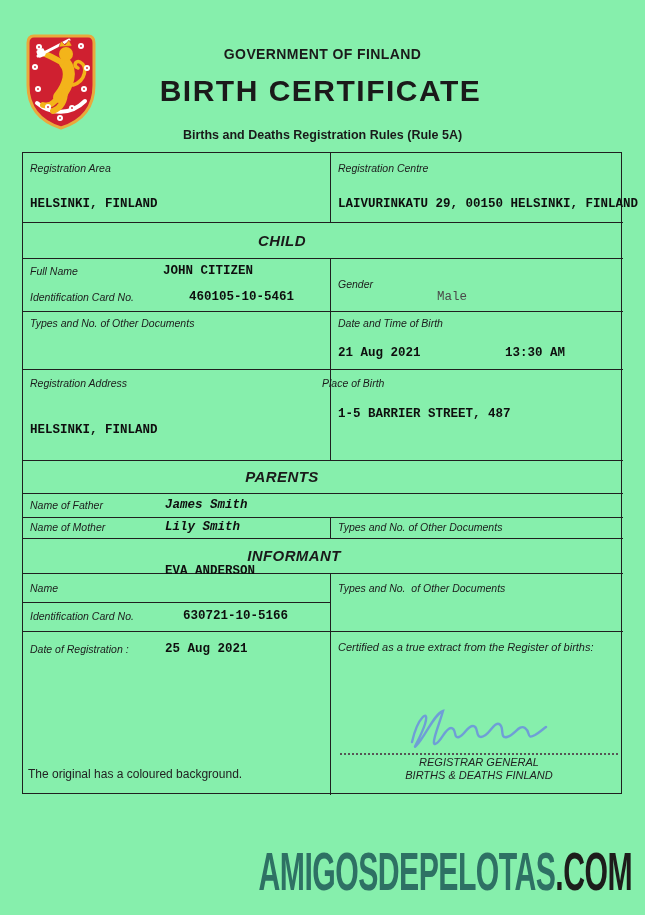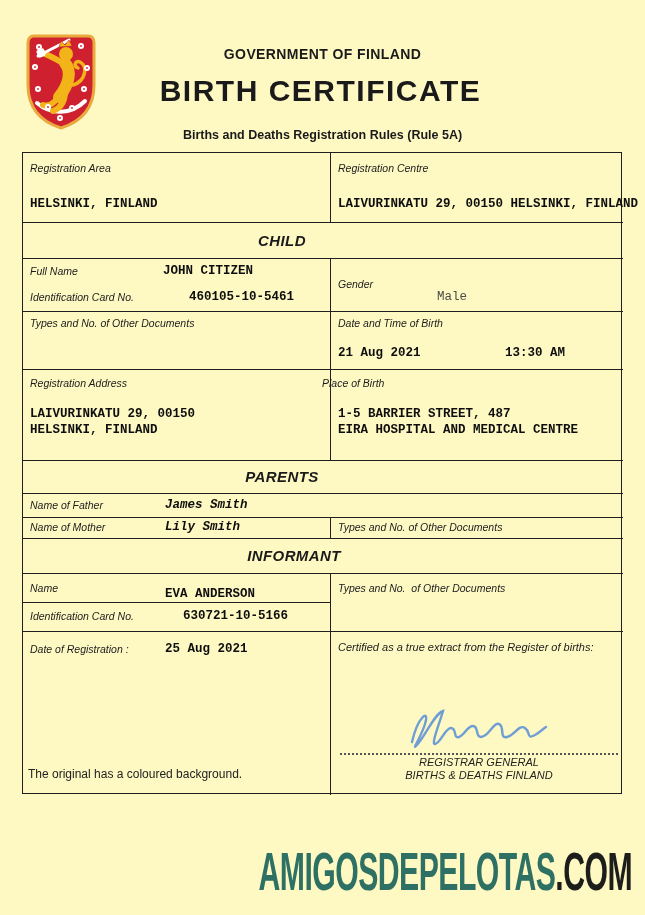--- a/index.html
+++ b/index.html
@@ -1,16 +1,16 @@
 <!DOCTYPE html>
 <html><head>
 <meta charset="utf-8">
 <style>
   html,body{margin:0;padding:0;background:#ffffff;}
-  .page{position:relative;width:645px;height:915px;background:#fef9c3;overflow:hidden;
+  .page{position:relative;width:645px;height:915px;background:#86efac;overflow:hidden;
         font-family:"Liberation Sans",sans-serif;color:#1a1a1a;}
   
   .gov-line{position:absolute;top:46px;left:0;width:645px;text-align:center;
             font-weight:bold;font-size:14px;letter-spacing:.4px;}
   .main-title{position:absolute;top:74px;left:0;width:641px;text-align:center;
               font-weight:bold;font-size:30px;letter-spacing:1.5px;}
   .sub-title{position:absolute;top:128px;left:0;width:645px;text-align:center;
              font-weight:bold;font-size:12.5px;}
   .emblem{position:absolute;left:24px;top:33px;width:74px;height:98px;}
   
@@ -122,36 +122,34 @@
   <div class="val" style="left:163px;top:289px;margin-left:26px;">460105-10-5461</div>
   <div class="lbl" style="left:338px;top:278px;">Gender</div>
   <div class="val light" style="left:437px;top:289px;">Male</div>
 
   <div class="lbl" style="left:30px;top:317px;">Types and No. of Other Documents</div>
   <div class="lbl" style="left:338px;top:317px;">Date and Time of Birth</div>
   <div class="val" style="left:338px;top:345px;">21 Aug 2021</div>
   <div class="val" style="left:505px;top:345px;">13:30 AM</div>
 
   <div class="lbl" style="left:30px;top:377px;">Registration Address</div>
-  <div class="val" style="left:30px;top:406px;">LAIVURINKATU 29, 00150</div>
   <div class="val" style="left:30px;top:422px;">HELSINKI, FINLAND</div>
   <div class="lbl" style="left:322px;top:377px;">Place of Birth</div>
   <div class="val" style="left:338px;top:406px;">1-5 BARRIER STREET, 487</div>
-  <div class="val" style="left:338px;top:422px;">EIRA HOSPITAL AND MEDICAL CENTRE</div>
 
   <div class="sec-head" style="top:468px;">PARENTS</div>
   <div class="lbl" style="left:30px;top:499px;">Name of Father</div>
   <div class="val bi" style="left:165px;top:497px;">James Smith</div>
   <div class="lbl" style="left:30px;top:521px;">Name of Mother</div>
   <div class="val bi" style="left:165px;top:519px;">Lily Smith</div>
   <div class="lbl" style="left:338px;top:521px;">Types and No. of Other Documents</div>
 
   <div class="sec-head" style="top:547px;padding-left:12px;">INFORMANT</div>
   <div class="lbl" style="left:30px;top:582px;">Name</div>
-  <div class="val" style="left:165px;top:586px;">EVA ANDERSON</div>
+  <div class="val" style="left:165px;top:563px;">EVA ANDERSON</div>
   <div class="lbl" style="left:338px;top:582px;">Types and No.  of Other Documents</div>
   <div class="lbl" style="left:30px;top:610px;">Identification Card No.</div>
   <div class="val" style="left:183px;top:608px;">630721-10-5166</div>
 
   <div class="lbl" style="left:30px;top:643px;">Date of Registration :</div>
   <div class="val" style="left:165px;top:641px;">25 Aug 2021</div>
   <div class="lbl" style="left:338px;top:641px;font-size:11px;">Certified as a true extract from the Register of births:</div>
 
   <svg class="signature" viewBox="0 0 148 52" xmlns="http://www.w3.org/2000/svg">
     <path d="M10,42 C16,16 28,8 23,24 C19,37 10,50 14,46 C23,37 32,14 41,11 C37,25 29,44 33,44 C39,43 43,28 49,28 C55,28 51,39 57,37 C63,35 65,26 71,26 C77,26 73,37 79,37 C87,37 91,22 97,24 C103,26 97,39 105,37 C113,35 117,24 123,28 C129,32 124,40 133,35 C138,32 141,29 144,27" fill="none" stroke="#6f9ed6" stroke-width="2.4" stroke-linecap="round"></path>

